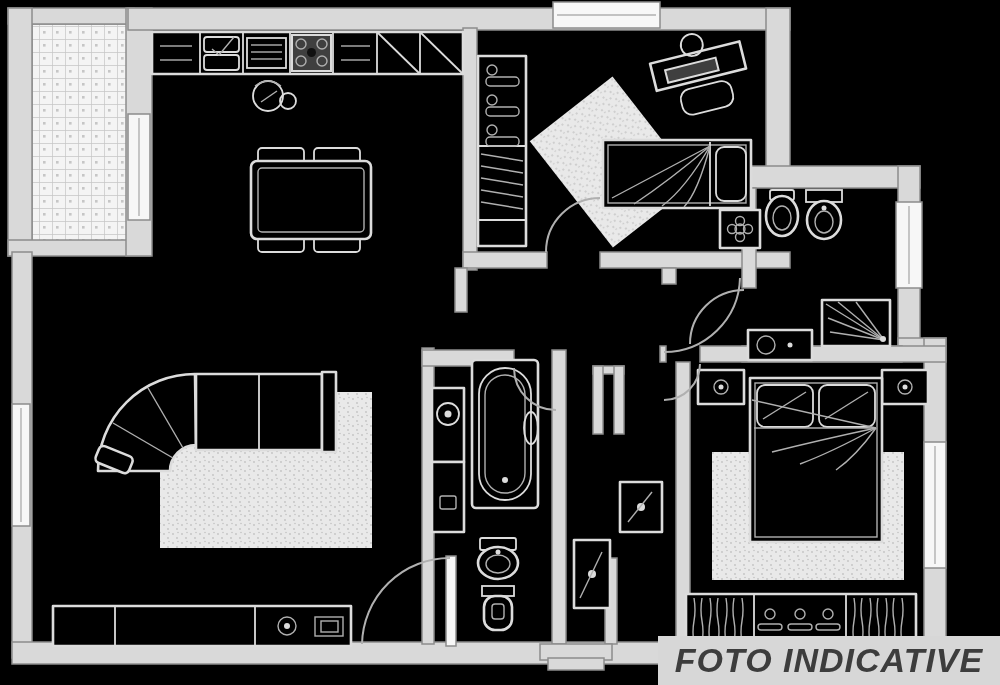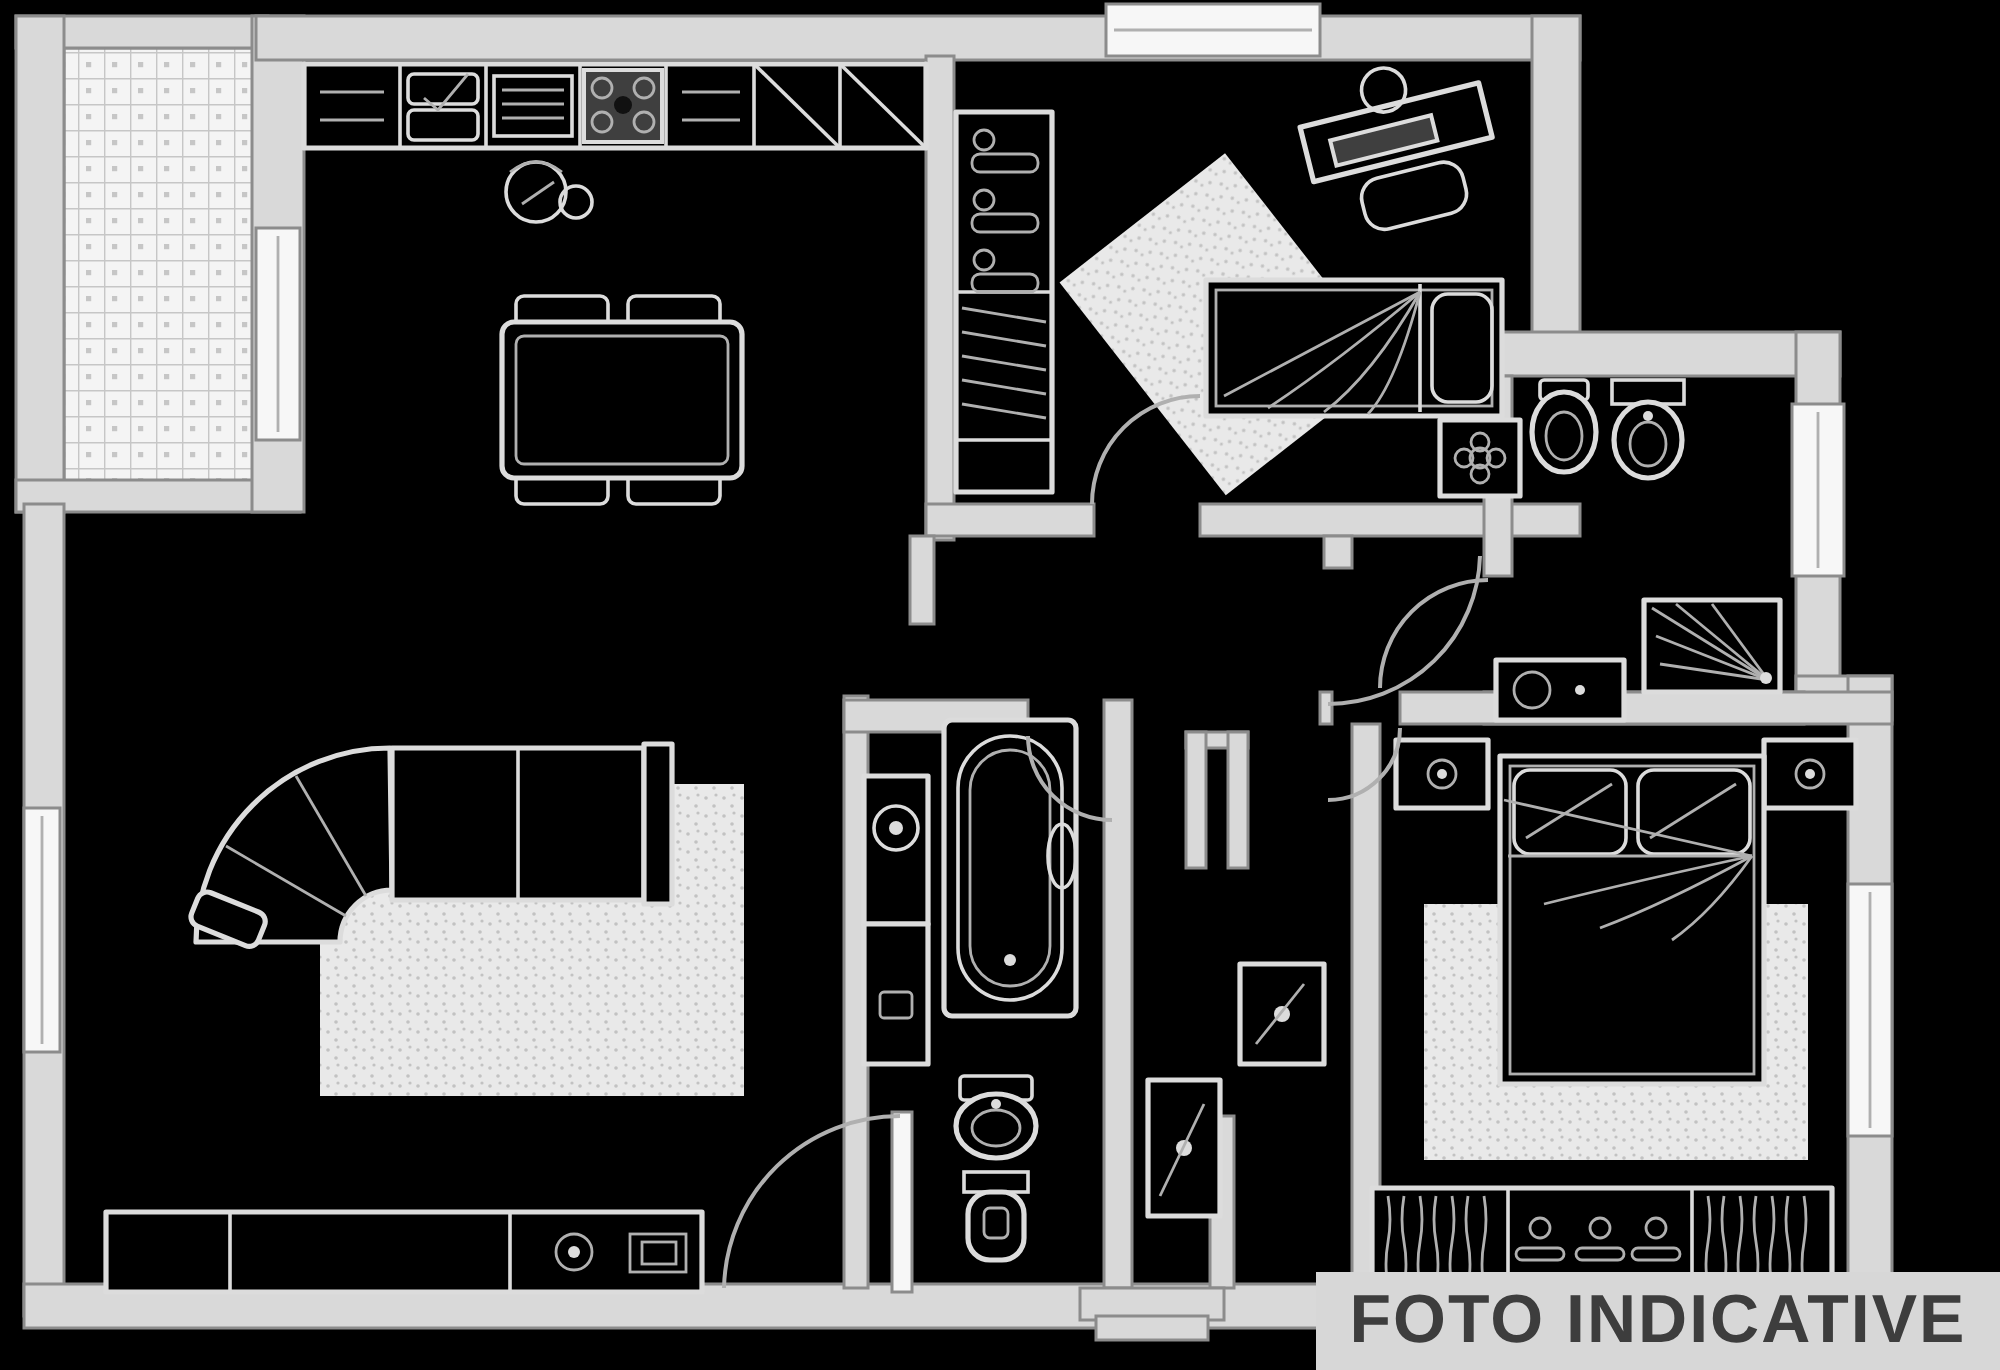--- a/index.html
+++ b/index.html
@@ -1,17 +1,17 @@
 <!DOCTYPE html>
 <html style="--background: #000000; --wall-fill: #d9d9d9; --wall-stroke: #8c8c8c; --window-fill: #f7f7f7; --furniture-line: #dcdcdc; --detail-line: #b0b0b0; --dark-accent: #3f3f3f; --rug-fill: #e9e9e9; --rug-dot: #c2c2c2; --tile-fill: #f4f4f4; --tile-line: #c6c6c6; --watermark-bg: #d7d7d7; --watermark-color: #3d3d3d;"><head>
 <meta charset="utf-8">
 <style>
   html,body{margin:0;padding:0;background:var(--background,#000);}
   .stage{position:relative;width:1000px;height:685px;background:var(--background,#000);overflow:hidden;
-         font-family:"Liberation Sans", sans-serif;}
+         font-family:"Liberation Sans", sans-serif;font-style:italic;}
   svg{position:absolute;inset:0;}
   
   .wall{fill:var(--wall-fill,#d9d9d9);stroke:var(--wall-stroke,#8c8c8c);stroke-width:1.5;}
   .win{fill:var(--window-fill,#f7f7f7);stroke:var(--wall-stroke,#8c8c8c);stroke-width:1.5;}
   .furn{fill:#000;stroke:var(--furniture-line,#dcdcdc);stroke-width:2.6;stroke-linejoin:round;}
   .thin{fill:none;stroke:var(--furniture-line,#dcdcdc);stroke-width:1.8;}
   .det{fill:none;stroke:var(--detail-line,#b5b5b5);stroke-width:1.4;}
   .arc{fill:none;stroke:var(--detail-line,#b5b5b5);stroke-width:2;}
   .dark{fill:var(--dark-accent,#3f3f3f);stroke:var(--furniture-line,#dcdcdc);stroke-width:2;}
   .dot{fill:var(--furniture-line,#dcdcdc);stroke:none;}

